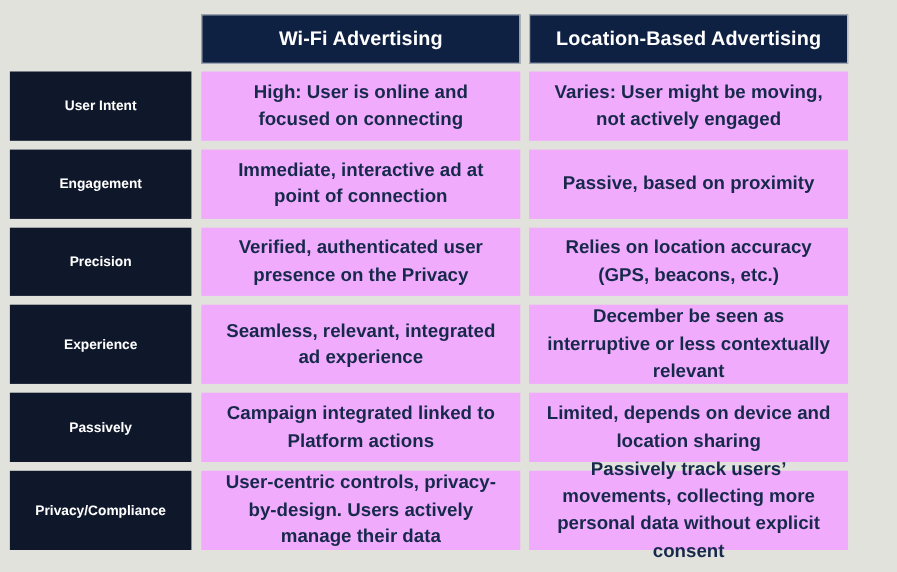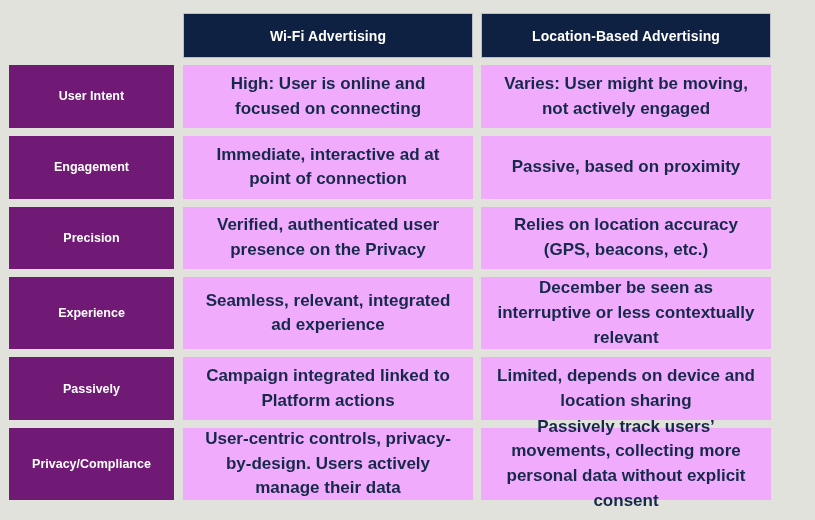--- a/index.html
+++ b/index.html
@@ -56,35 +56,35 @@
     background: transparent;
   }
   .header-cell {
     background: #0f2142;
     border: 1px solid #b9bec9;
     display: flex;
     align-items: center;
     justify-content: center;
     text-align: center;
     color: #ffffff;
-    font-size: 14px;
+    font-size: 18px;
     font-weight: bold;
     letter-spacing: 0.1px;
     padding: 0 10px;
   }
 
   
   .data-row {
     height: 72px;
     margin-bottom: 8px;
   }
   .data-row:last-child { margin-bottom: 0; }
 
   .label-cell {
-    background: #701a75;
+    background: #0f172a;
     display: flex;
     align-items: center;
     justify-content: center;
     text-align: left;
     color: #ffffff;
     font-size: 12.5px;
     font-weight: bold;
     line-height: 1.3;
     padding: 0 6px;
   }

